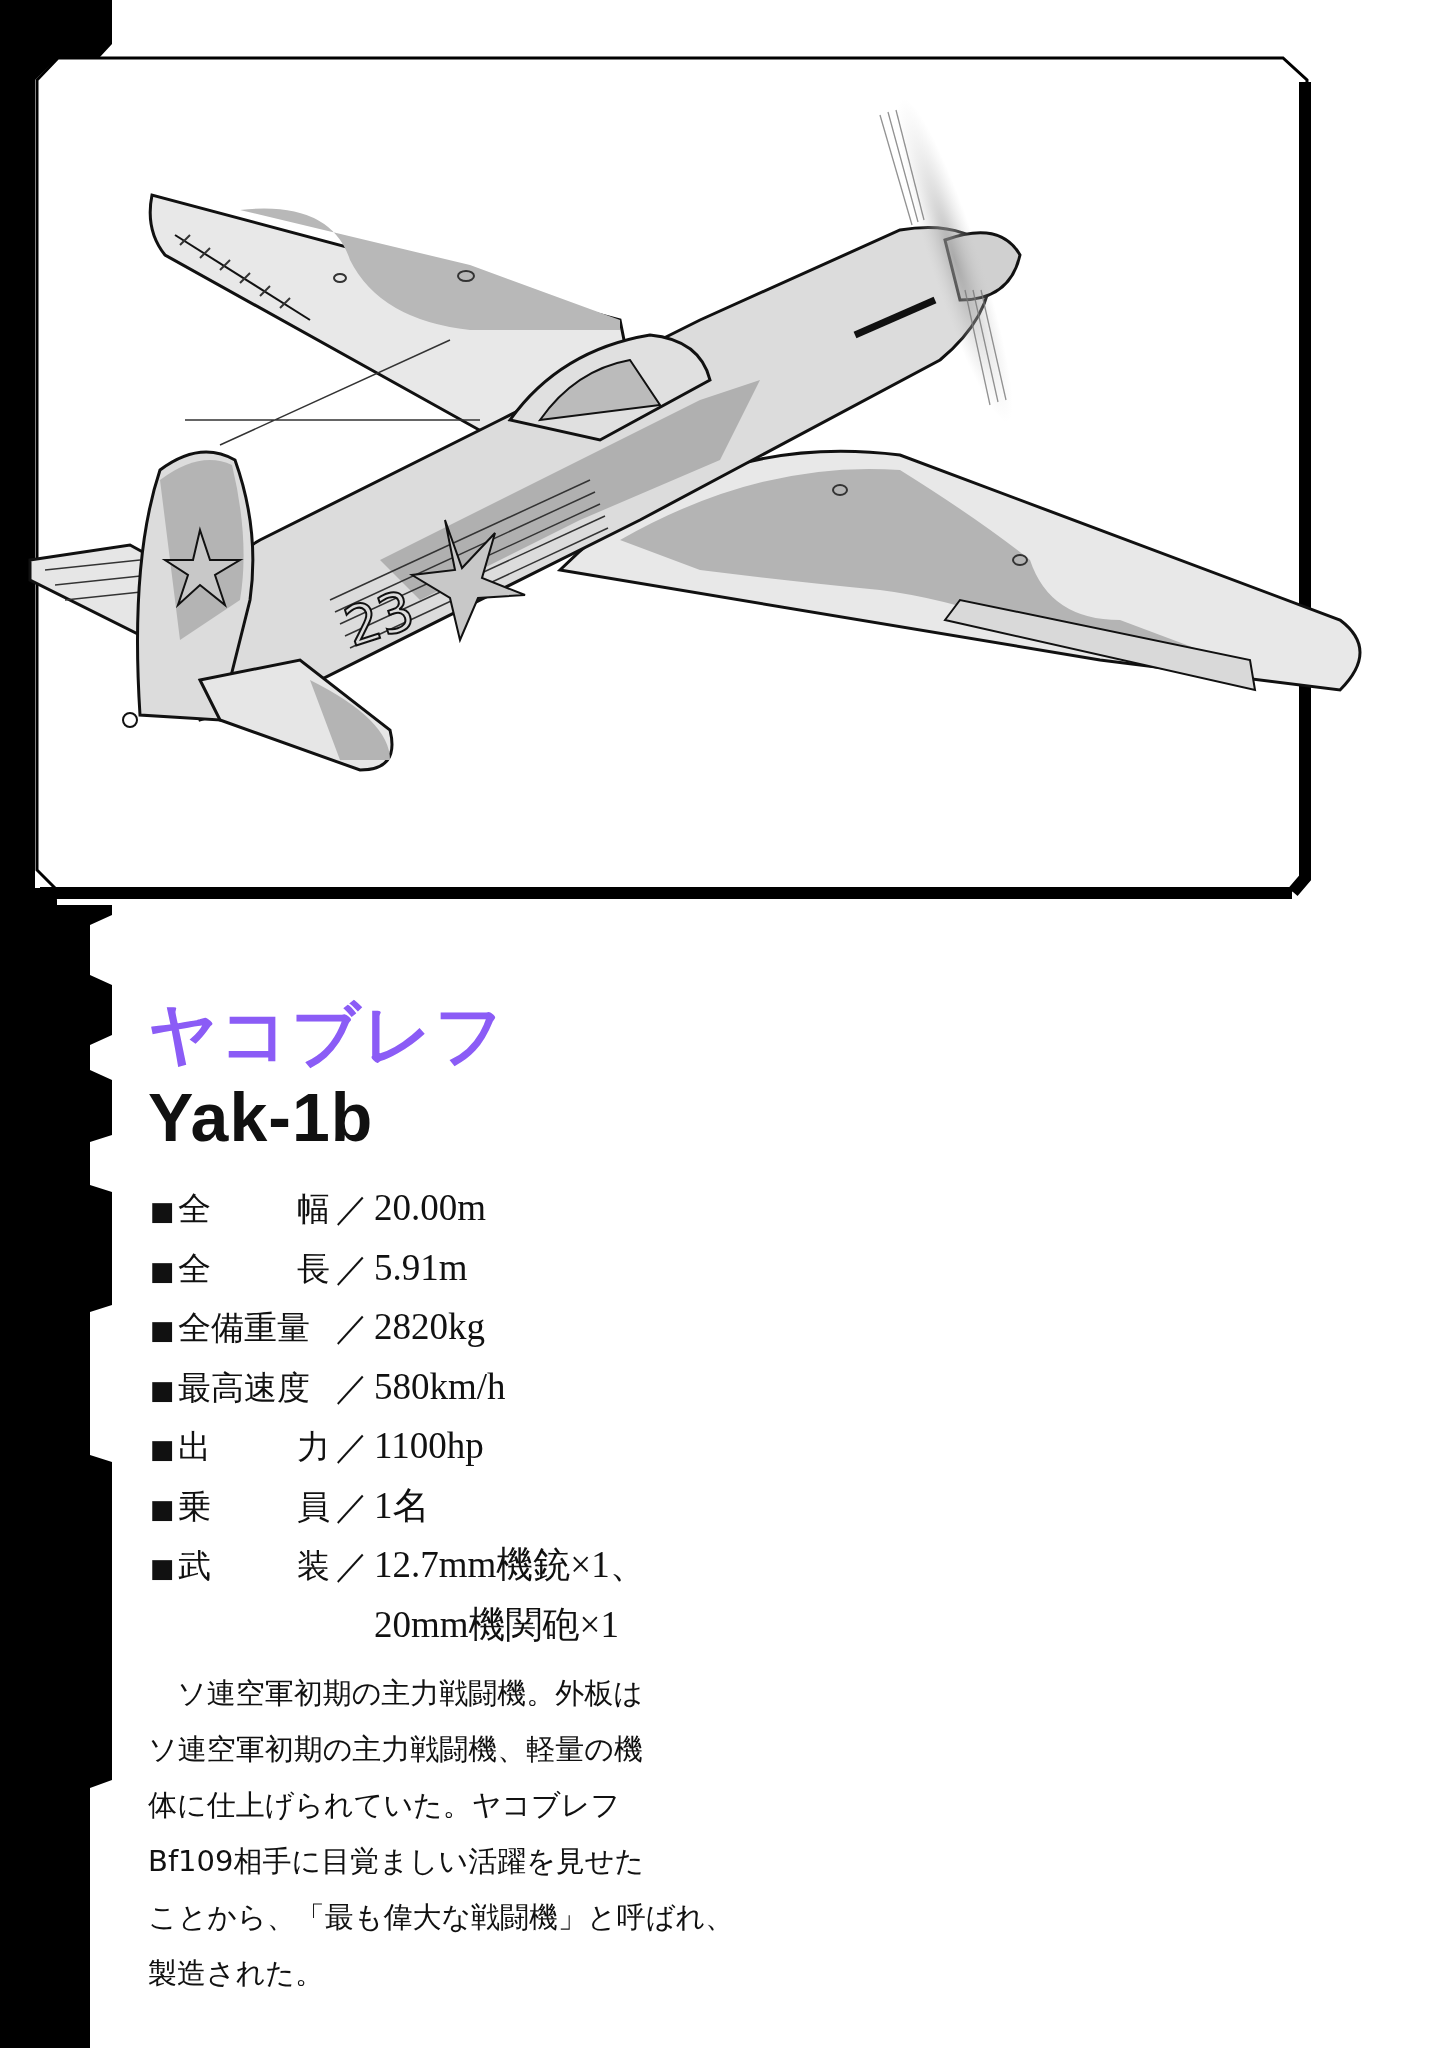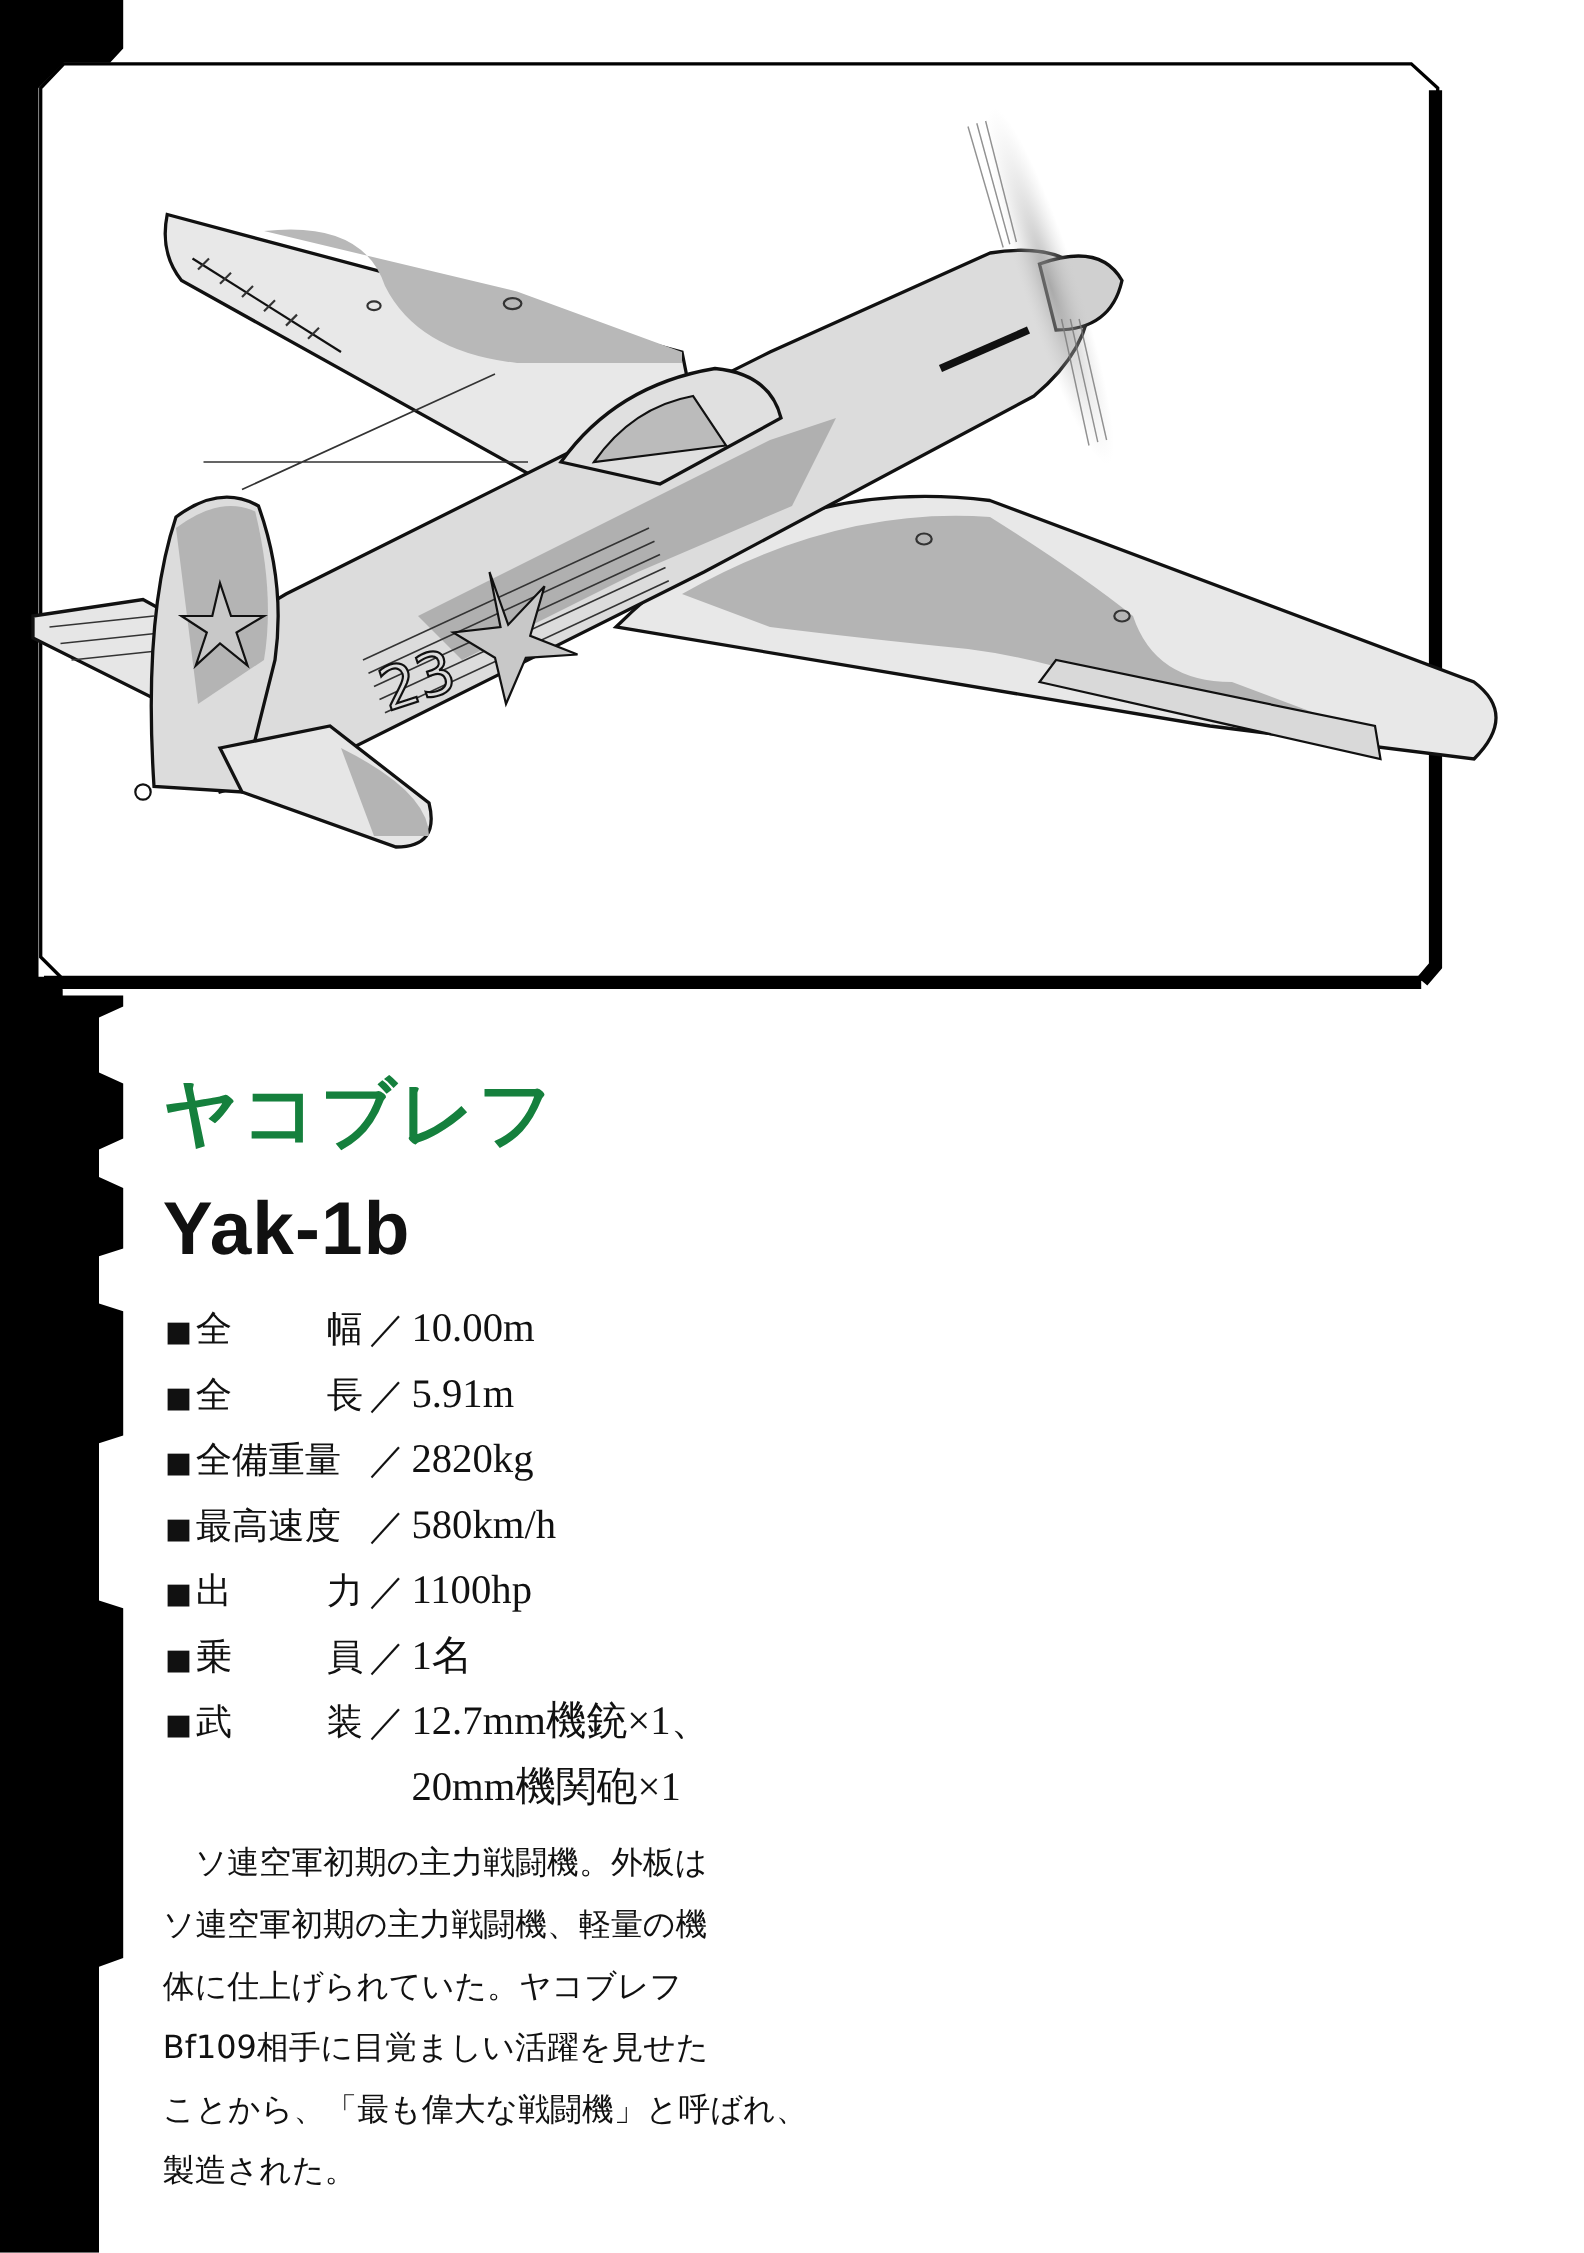--- a/index.html
+++ b/index.html
@@ -1,20 +1,20 @@
 <!DOCTYPE html>
 <html><head>
 <meta charset="utf-8">
 <style>
   html,body{margin:0;padding:0;background:#fff;}
   body{width:1440px;height:2048px;position:relative;overflow:hidden;font-family:"DejaVu Sans",sans-serif;color:#111;}
   .leftbar{position:absolute;left:0;top:0;width:1440px;height:2048px;pointer-events:none;}
   .frame{position:absolute;left:0;top:0;width:1440px;height:920px;}
   .plane{position:absolute;left:0;top:0;width:1440px;height:920px;}
-  .title-jp{position:absolute;left:148px;top:973px;font-family:"DejaVu Sans",sans-serif;font-weight:bold;font-size:68px;letter-spacing:2px;line-height:80px;color:#15803d;}
+  .title-jp{position:absolute;left:148px;top:995px;font-family:"DejaVu Sans",sans-serif;font-weight:bold;font-size:68px;letter-spacing:2px;line-height:80px;color:#8b5cf6;}
   .title-en{position:absolute;left:148px;top:1075px;font-family:"Liberation Sans",sans-serif;font-weight:bold;font-size:68px;line-height:84px;color:#111;letter-spacing:1px;}
   .specs{position:absolute;left:150px;top:1180px;font-family:"DejaVu Serif",serif;font-size:33px;line-height:56.5px;color:#111;}
   .spec-row{display:flex;align-items:baseline;white-space:nowrap;}
   .spec-bullet{width:28px;display:inline-block;font-family:"DejaVu Sans",sans-serif;font-size:26px;}
   .spec-label{width:152px;display:inline-flex;justify-content:space-between;font-family:"DejaVu Sans",sans-serif;}
   .spec-slash{width:44px;display:inline-block;text-align:center;font-family:"DejaVu Sans",sans-serif;}
   .spec-value{display:inline-block;font-family:"Liberation Serif",serif;font-size:37px;}
   .spec-cont{padding-left:224px;align-items:flex-end;}
   .desc{position:absolute;left:148px;top:1665px;width:540px;font-family:"DejaVu Sans",sans-serif;font-size:29px;line-height:56px;color:#111;}
   .desc-line{display:block;white-space:nowrap;}
@@ -120,21 +120,21 @@
 <div class="title-en">Yak-1b</div>
 
 <div class="specs">
   <div class="spec-row">
     <span class="spec-bullet">■</span>
     <span class="spec-label">
         <span>全</span>
         <span>幅</span>
       </span>
     <span class="spec-slash">／</span>
-    <span class="spec-value">10.00m</span>
+    <span class="spec-value">20.00m</span>
   </div>
   <div class="spec-row">
     <span class="spec-bullet">■</span>
     <span class="spec-label">
         <span>全</span>
         <span>長</span>
       </span>
     <span class="spec-slash">／</span>
     <span class="spec-value">5.91m</span>
   </div>

